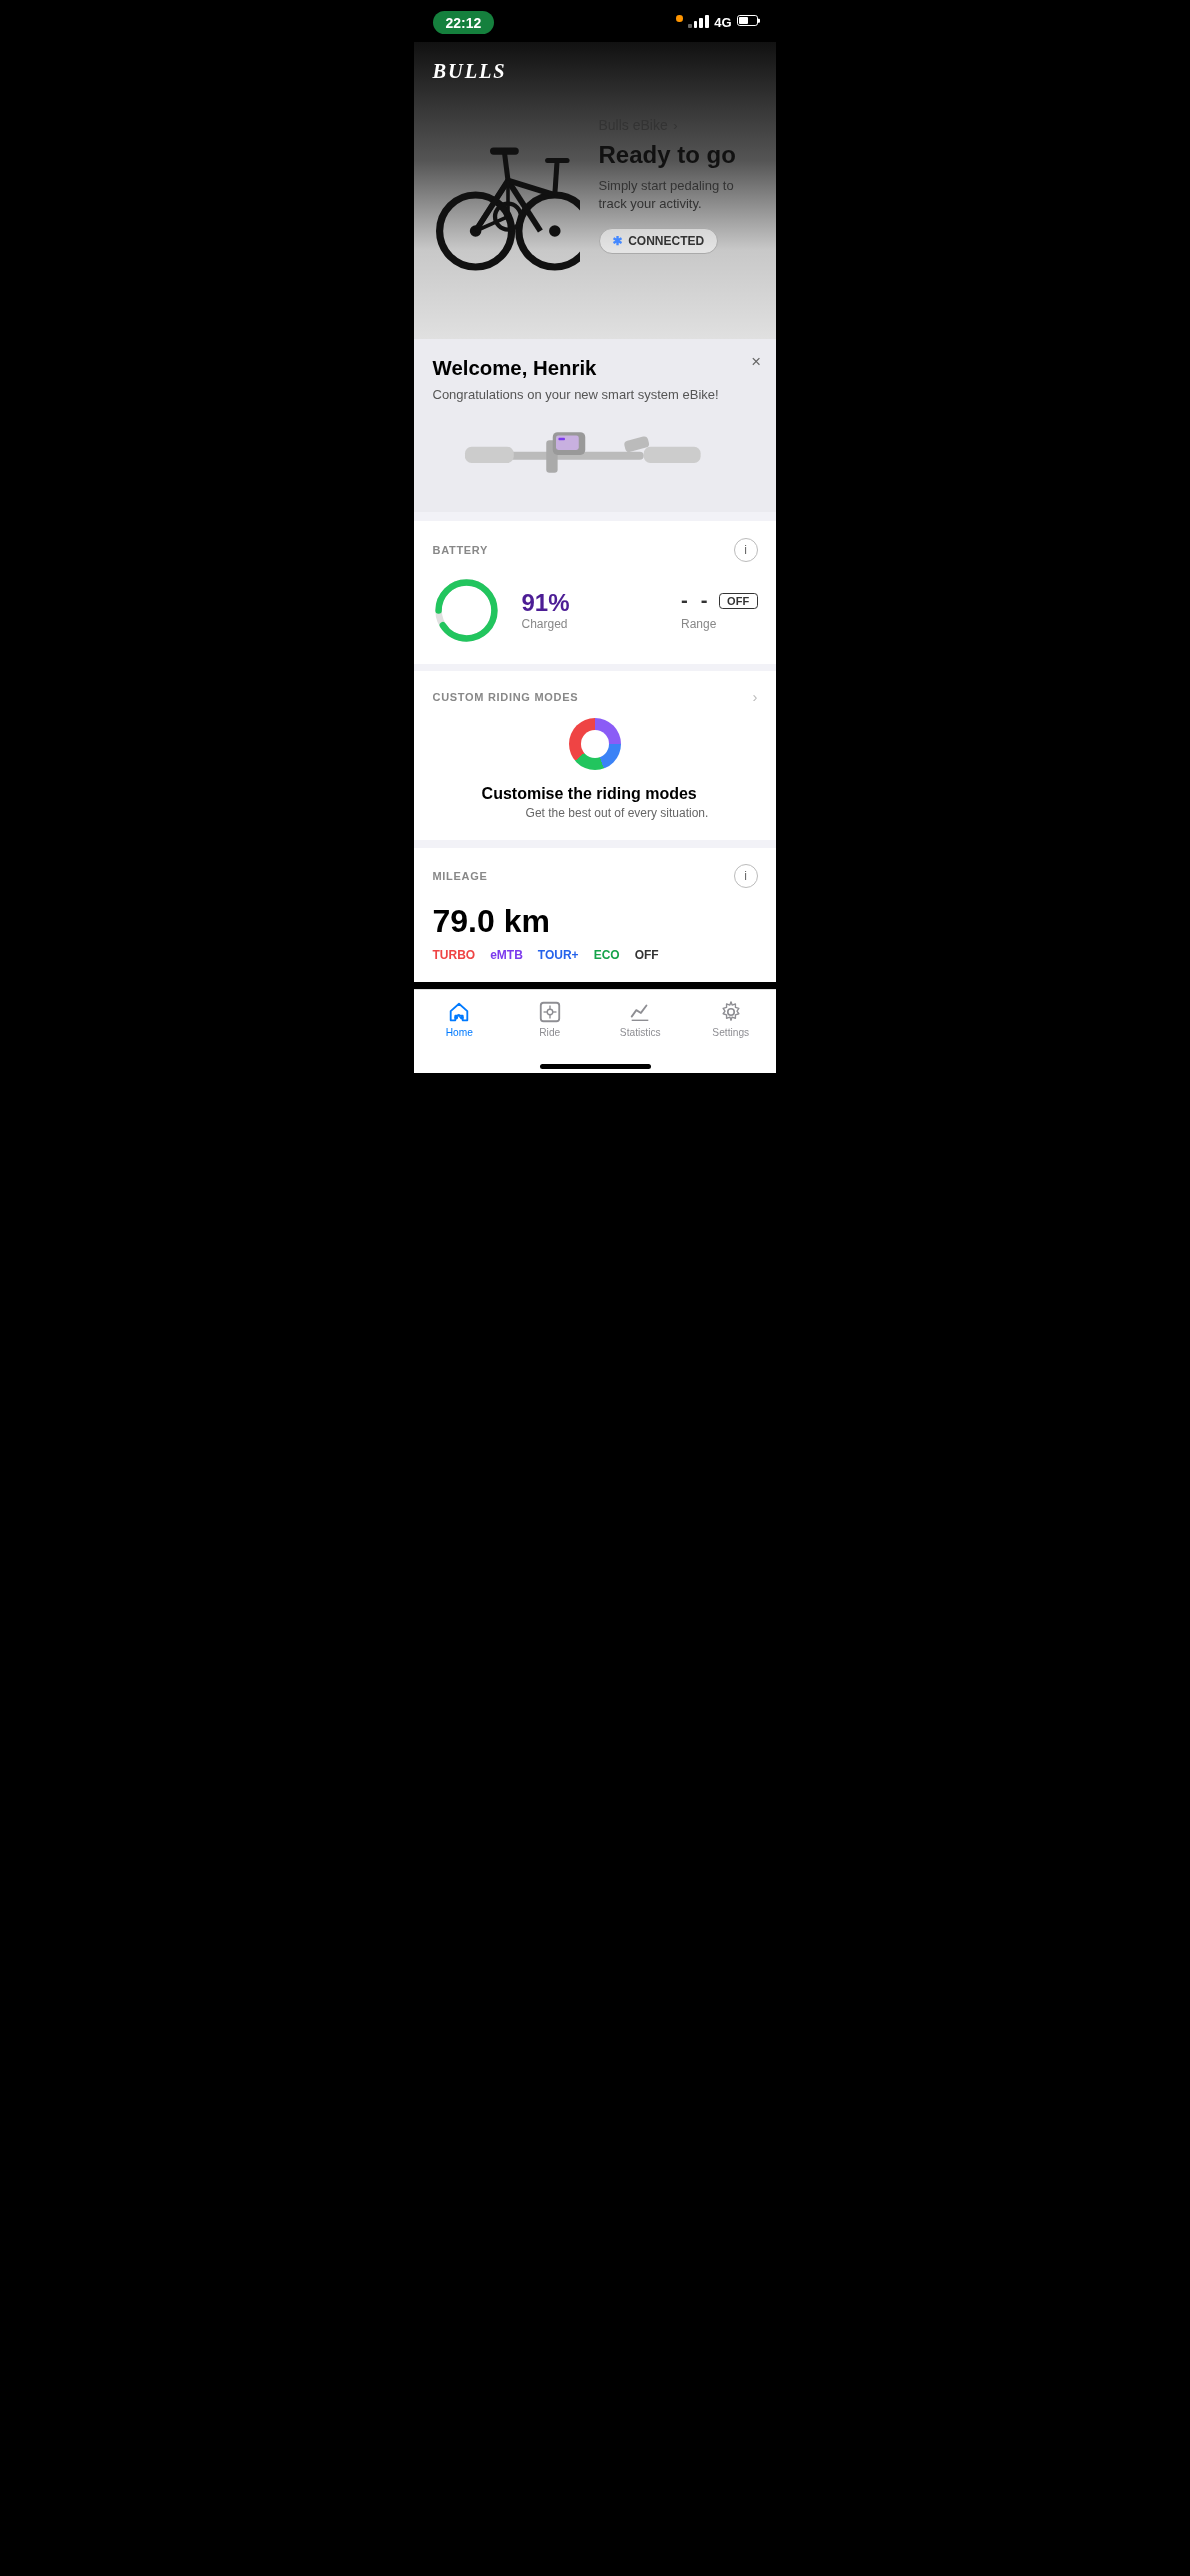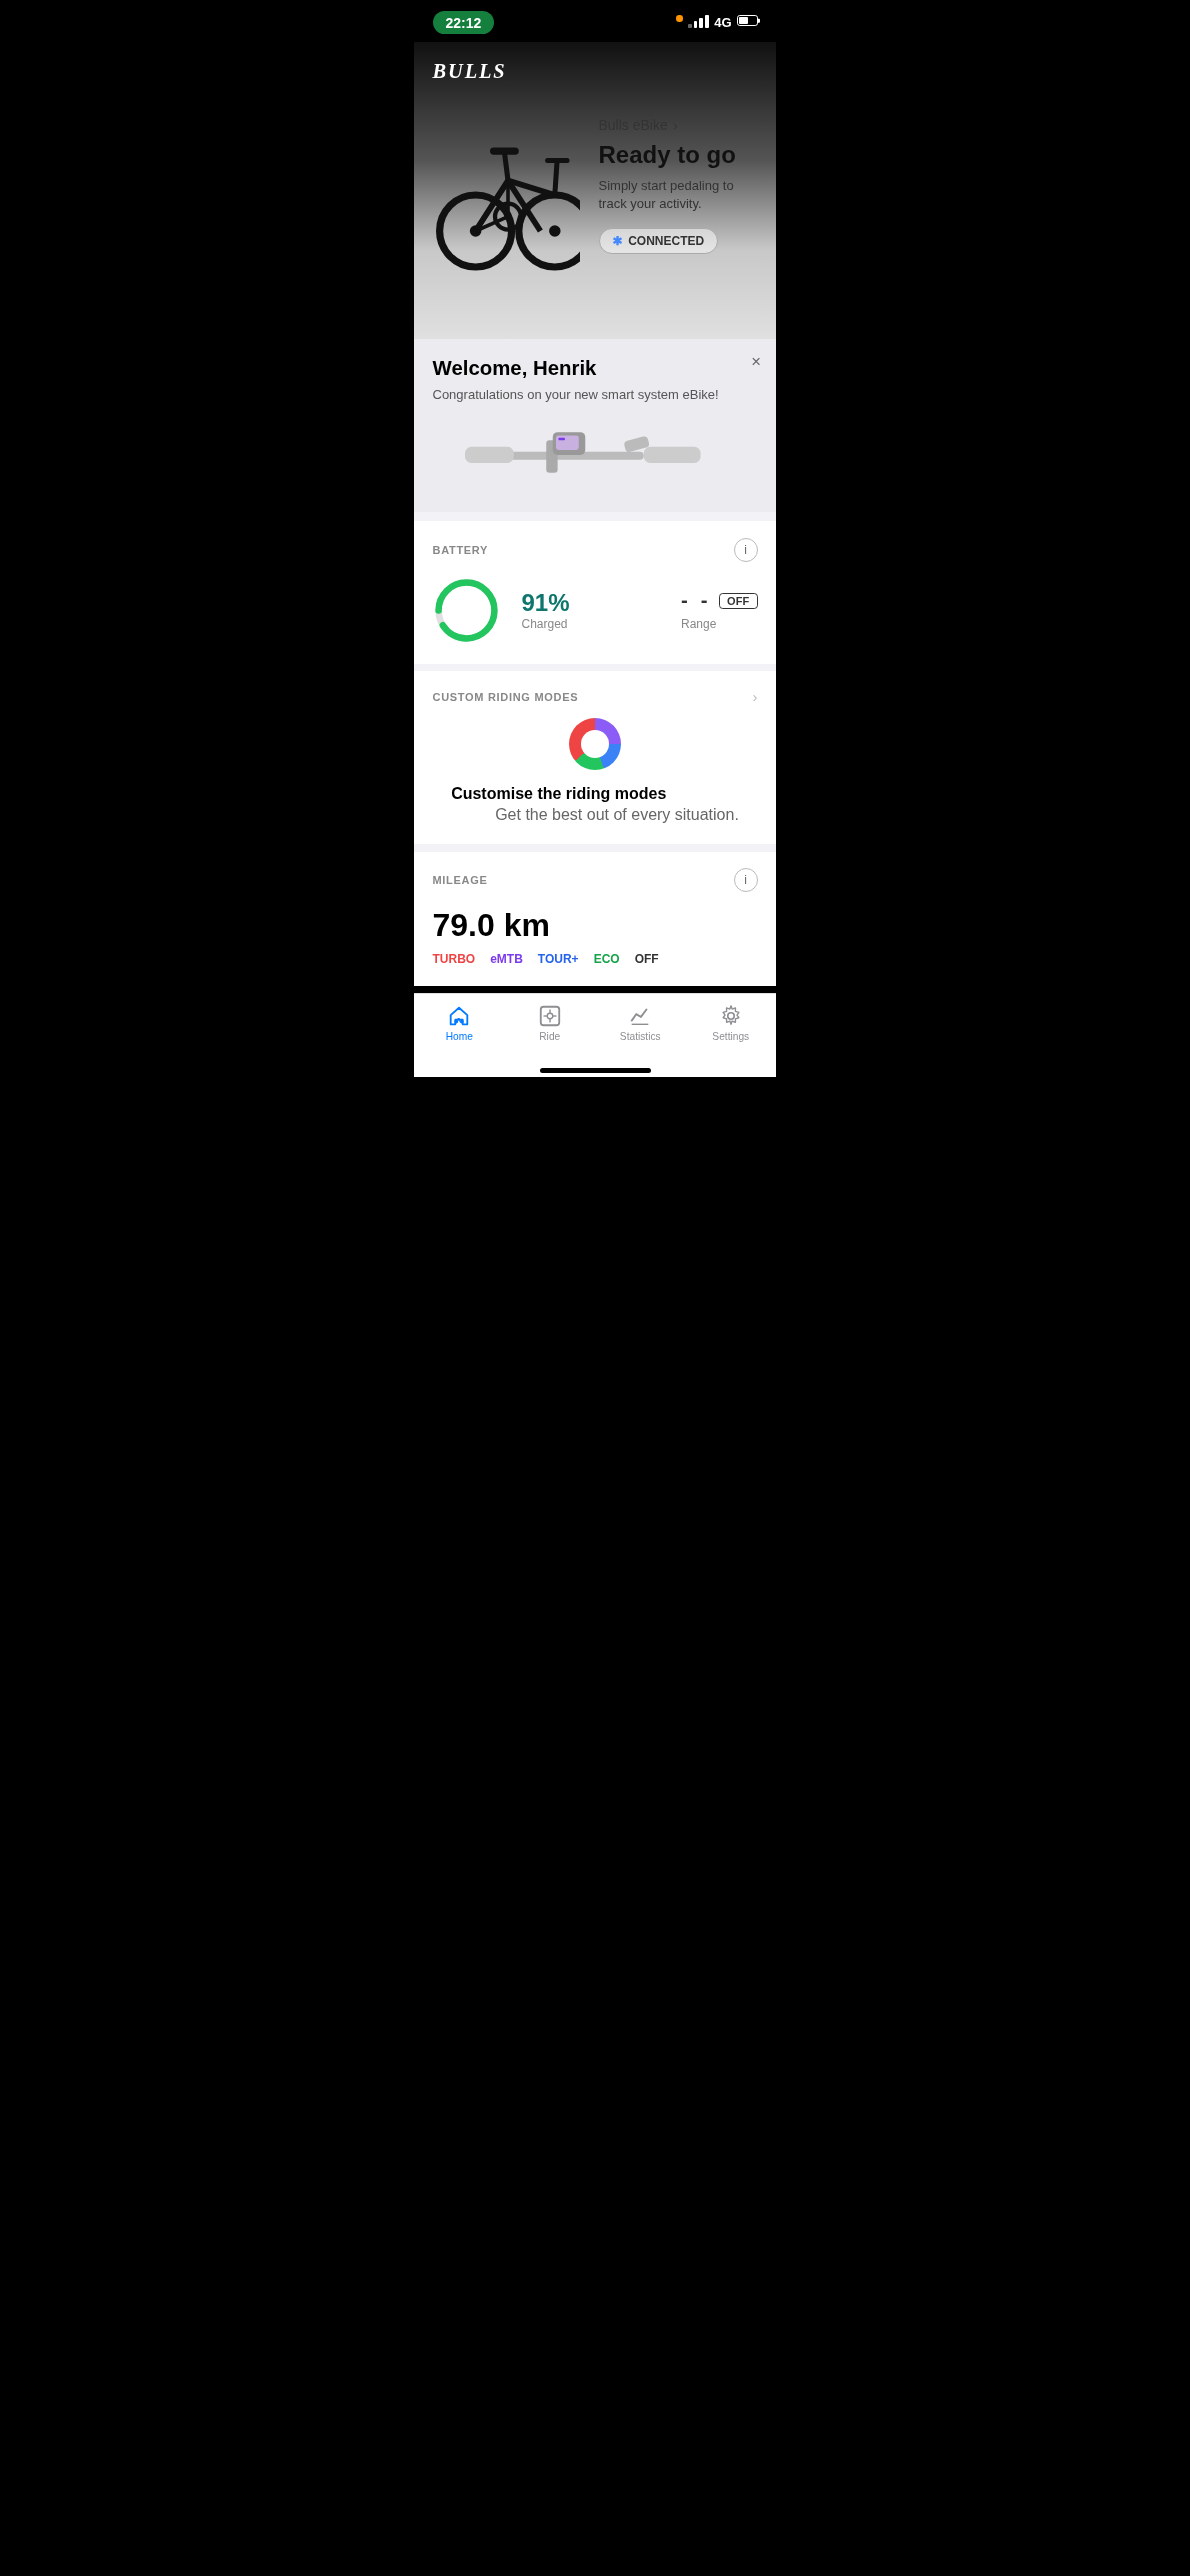--- a/index.html
+++ b/index.html
@@ -244,21 +244,21 @@
       position: relative;
       width: 67px;
       height: 67px;
     }
     .battery-ring-wrap svg {
       transform: rotate(-90deg);
     }
     .battery-percent {
       font-size: 24px;
       font-weight: 800;
-      color: #0f766e;
+      color: #4c1d95;
     }
     .battery-label {
       font-size: 12px;
       color: #888;
     }
     .range-section {
       margin-left: auto;
       text-align: left;
     }
     .range-dashes {
@@ -322,21 +322,21 @@
       background: #fff;
       border-radius: 50%;
     }
     .riding-modes-title {
       font-size: 16px;
       font-weight: 700;
       color: #000;
       margin-bottom: 2.8px;
     }
     .riding-modes-desc {
-      font-size: 16px;
+      font-size: 12px;
       color: #666;
       margin-left: 44px;
     }
 
     
     .mileage-card {
       background: #fff;
       margin: 0 0 7.4px;
       padding: 16.7px 18.5px 20.4px;
     }

